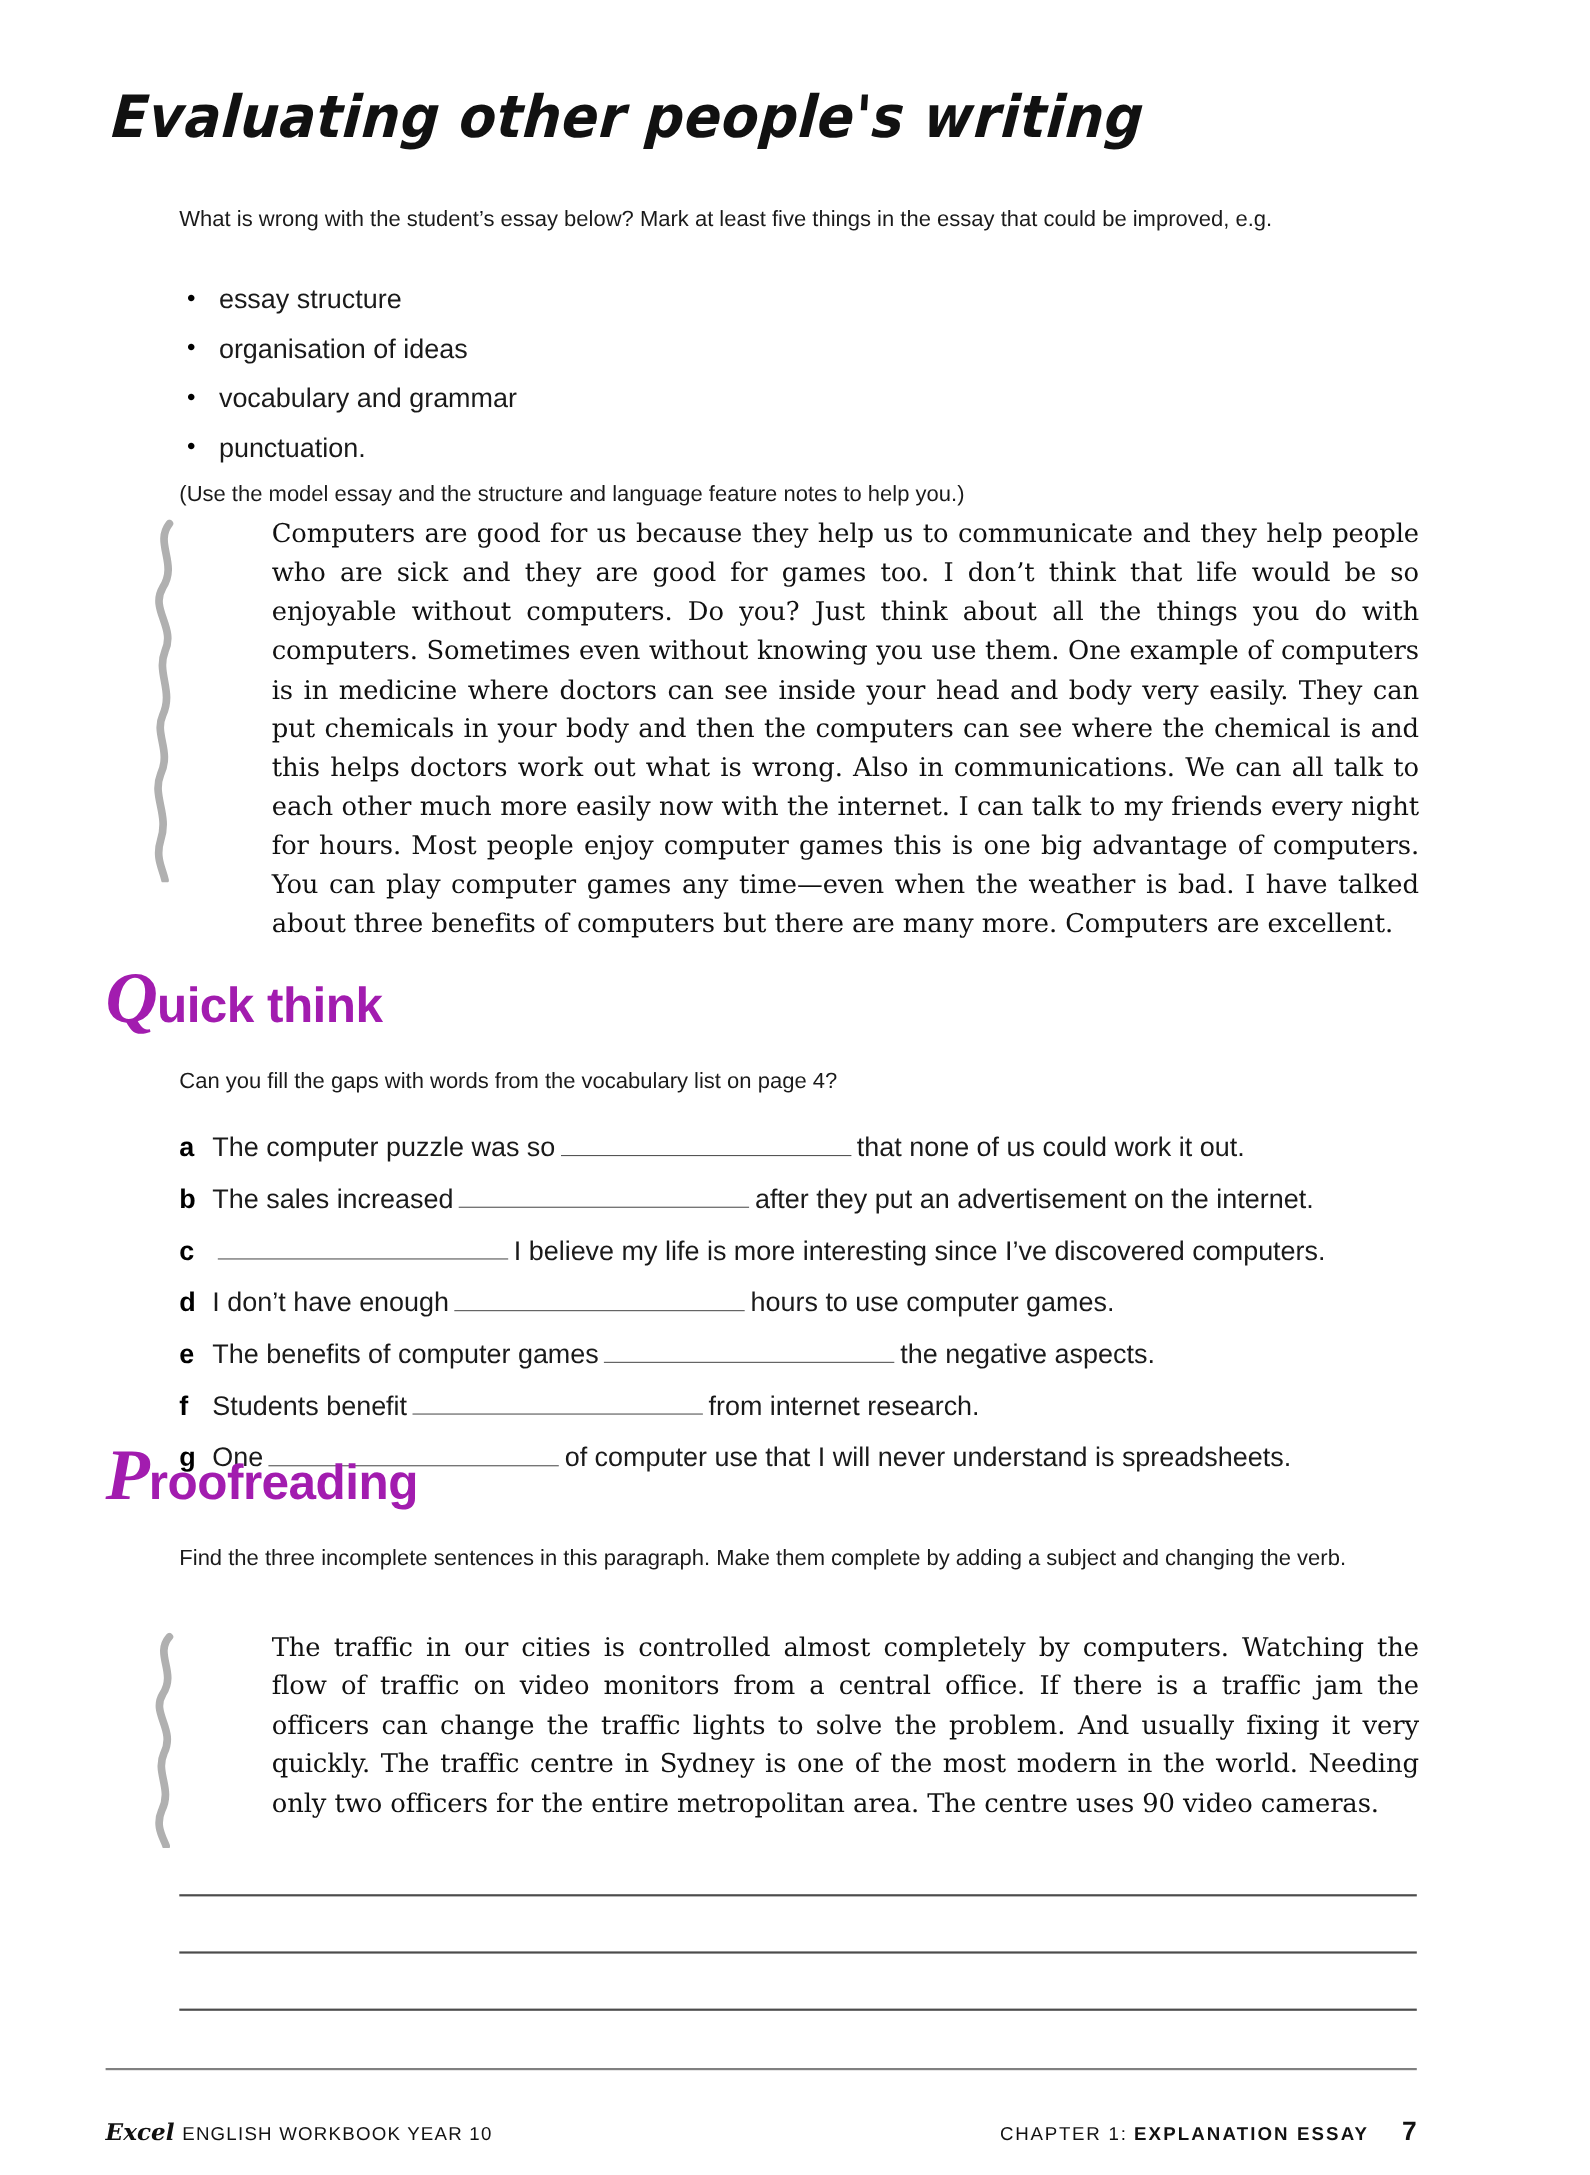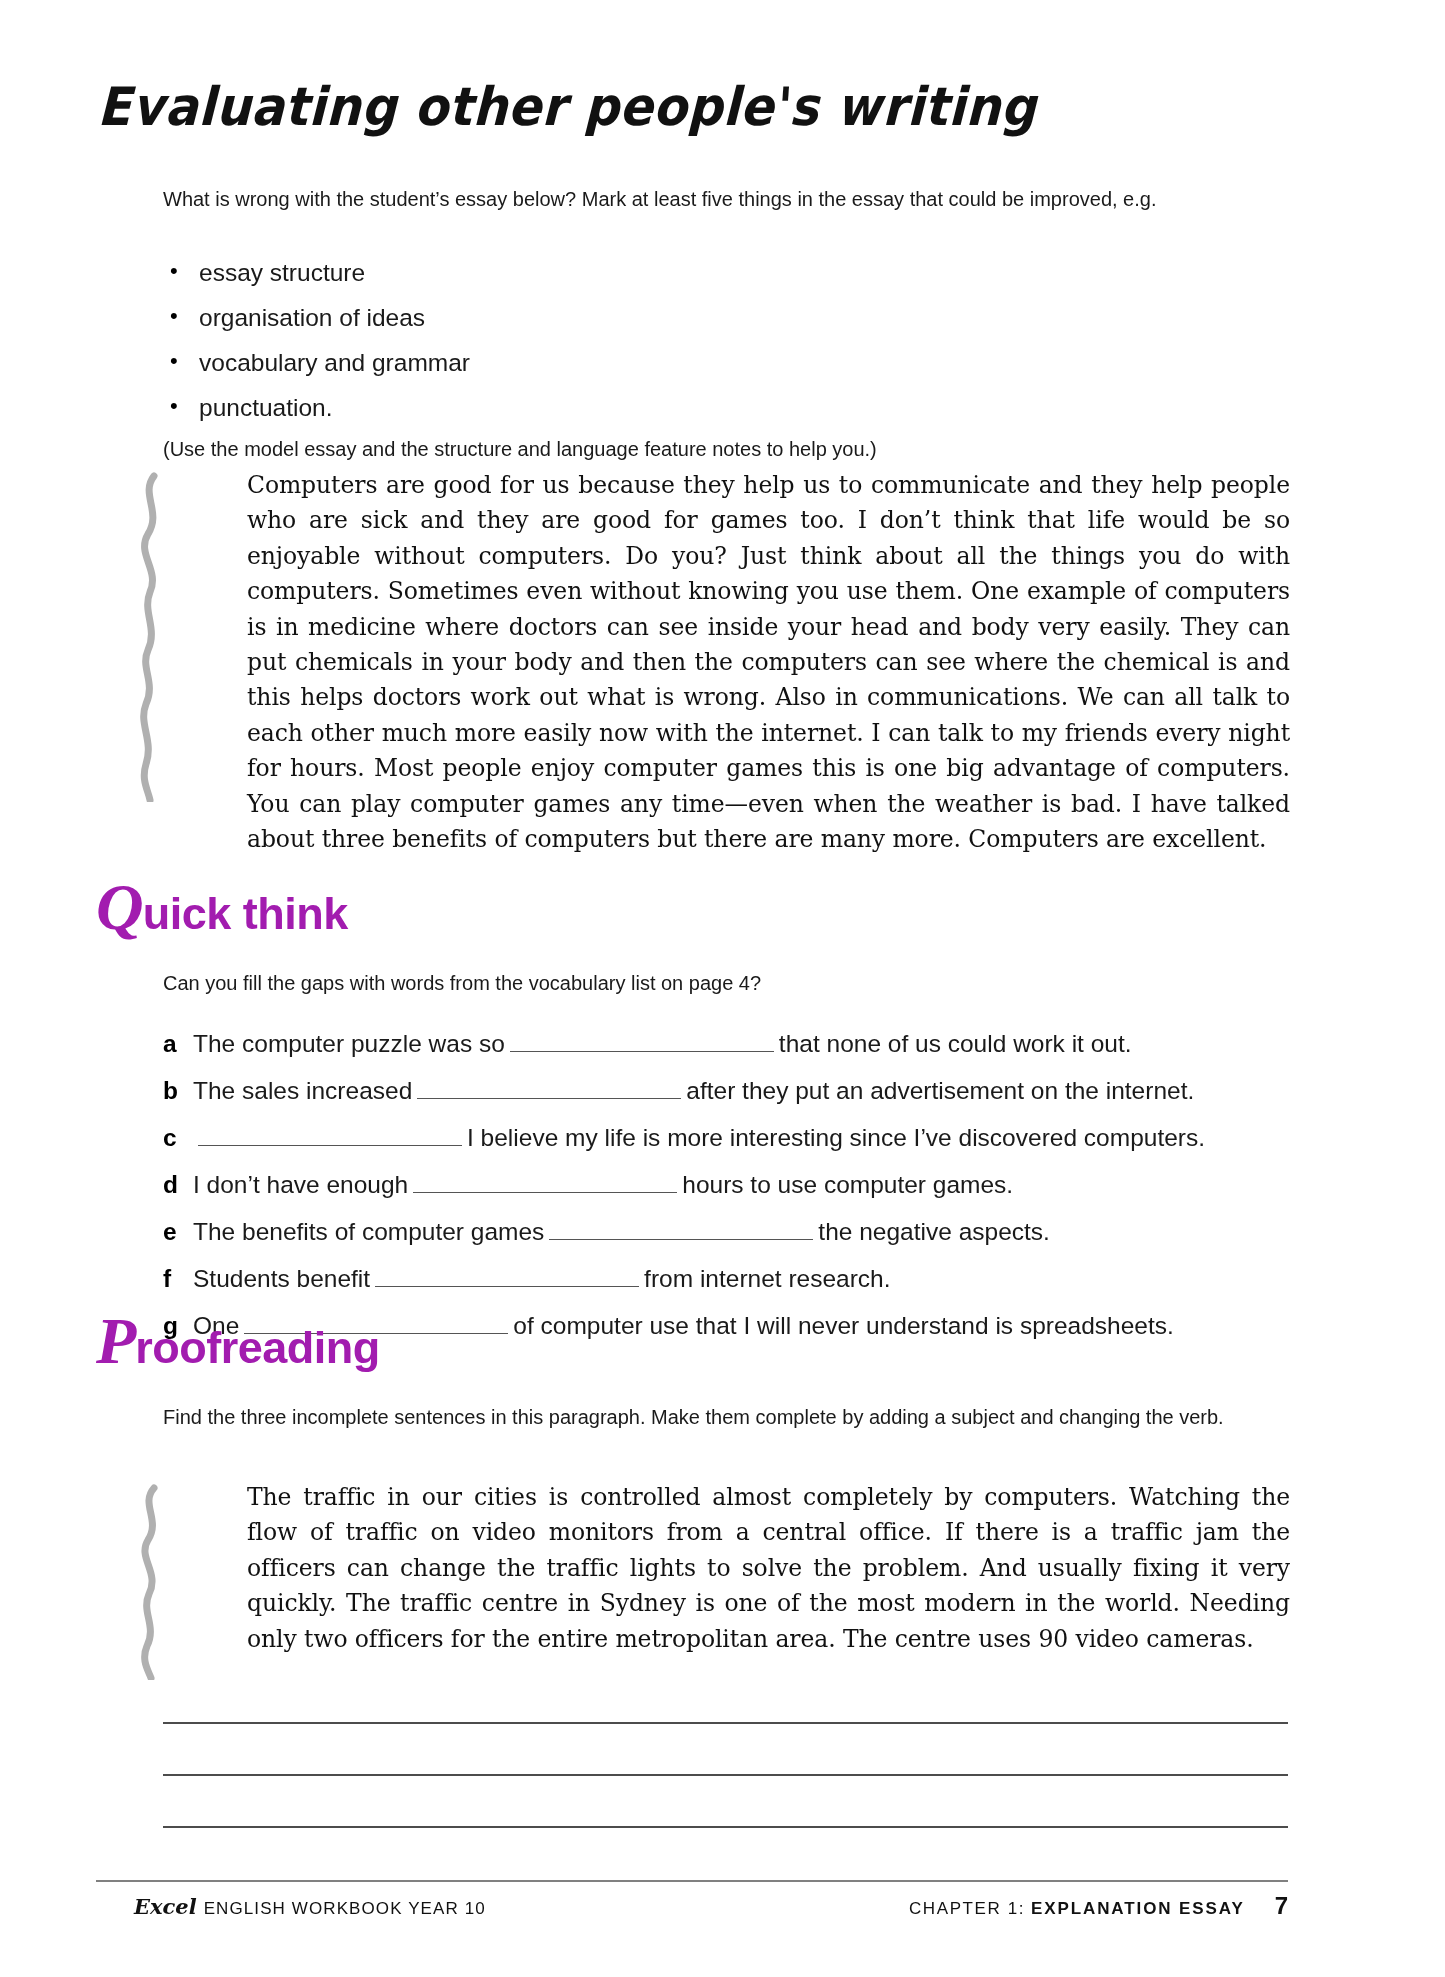--- a/index.html
+++ b/index.html
@@ -187,23 +187,22 @@
     letter-spacing: 1.1px;
     color: #111;
   }
   .footer-left { display: flex; align-items: baseline; gap: 7px; white-space: nowrap; }
   .brand {
     font-family: "DejaVu Serif", serif;
     font-weight: 700;
     font-style: italic;
     font-size: 21px;
     letter-spacing: 0;
-    margin-left: 38px;
-  }
-  .footer-right { display: flex; align-items: baseline; gap: 30px; white-space: nowrap; }
+  }
+  .footer-right { display: flex; align-items: baseline; gap: 30px; white-space: nowrap; margin-top: 32px; }
   .chapter-label { letter-spacing: 1.6px; }
   .chapter-name { font-weight: 700; letter-spacing: 1.9px; }
   .page-num { font-family: "Liberation Sans", sans-serif; font-weight: 700; font-size: 24px; letter-spacing: 0; }
 </style>
 </head>
 <body>
 
 <div class="page">
 
   <div class="main-title">Evaluating other people's writing</div>

